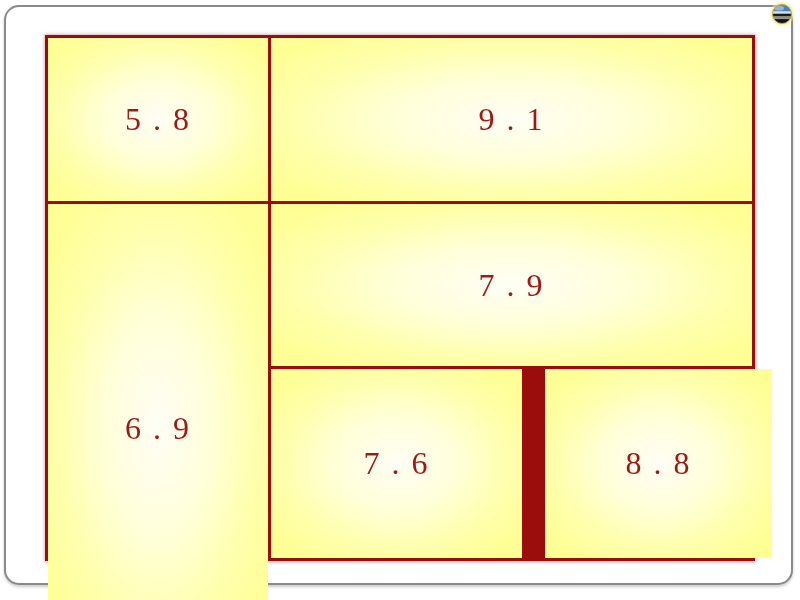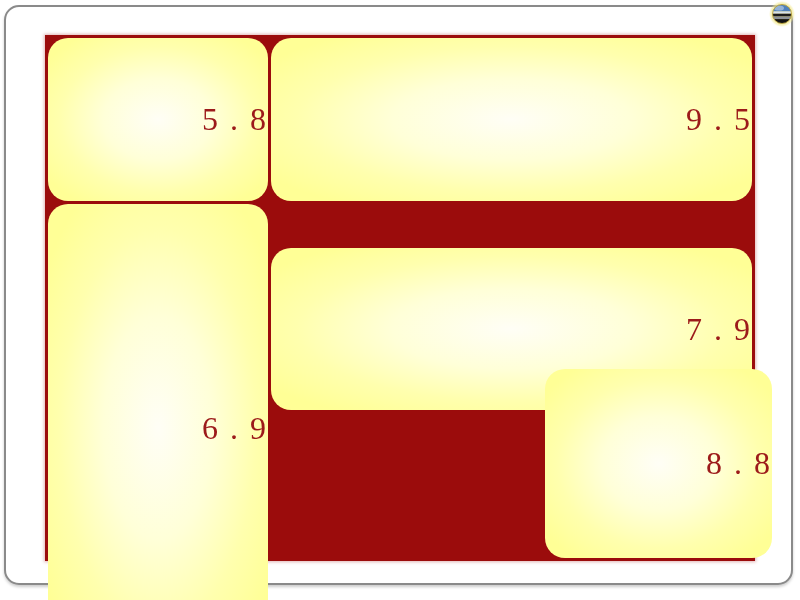--- a/index.html
+++ b/index.html
@@ -27,35 +27,34 @@
     position: absolute;
     left: 45px; top: 35px;
     width: 710px; height: 526px;
     background: #9b0c0c;
     box-shadow: 0 0 3px 1px rgba(190,90,90,0.45);
   }
   .cell {
     position: absolute;
     display: flex;
     align-items: center;
-    justify-content: flex-end;
+    justify-content: center;
     background: radial-gradient(ellipse 62% 62% at 50% 50%,
                 #fffef6 0%, #ffffd8 40%, #ffffae 72%, #ffff96 100%);
-    border-radius: 20px;
   }
   .cell .num {
     color: #9c1a1a;
     font-size: 32px;
     letter-spacing: 2px;
     white-space: pre;
   }
   .cell-tl { left: 3px;   top: 3px;   width: 220px; height: 163px; }
   .cell-tr { left: 226px; top: 3px;   width: 481px; height: 163px; }
   .cell-ml { left: 3px;   top: 169px; width: 220px; height: 448px; }
-  .cell-mr { left: 226px; top: 169px; width: 481px; height: 162px; margin-top: 44px; }
+  .cell-mr { left: 226px; top: 169px; width: 481px; height: 162px; }
   .cell-bc { left: 226px; top: 334px; width: 251px; height: 189px; }
   .cell-br { left: 500px; top: 334px; width: 227px; height: 189px; }
 
   
   .nav-sphere {
     position: absolute;
     left: 768px; top: 1px;
     width: 28px; height: 28px;
     border: none; background: transparent;
     padding: 0; cursor: pointer;
@@ -68,27 +67,30 @@
 
 <div class="stage">
 
   <div class="slide-frame"></div>
 
   <div class="grid">
     <div class="cell cell-tl">
       <span class="num">5 . 8</span>
     </div>
     <div class="cell cell-tr">
-      <span class="num">9 . 5</span>
+      <span class="num">9 . 1</span>
     </div>
     <div class="cell cell-ml">
       <span class="num">6 . 9</span>
     </div>
     <div class="cell cell-mr">
       <span class="num">7 . 9</span>
+    </div>
+    <div class="cell cell-bc">
+      <span class="num">7 . 6</span>
     </div>
     <div class="cell cell-br">
       <span class="num">8 . 8</span>
     </div>
   </div>
 
   <button class="nav-sphere">
     <span>
       <svg width="28" height="28" viewBox="0 0 28 28">
         <defs>

